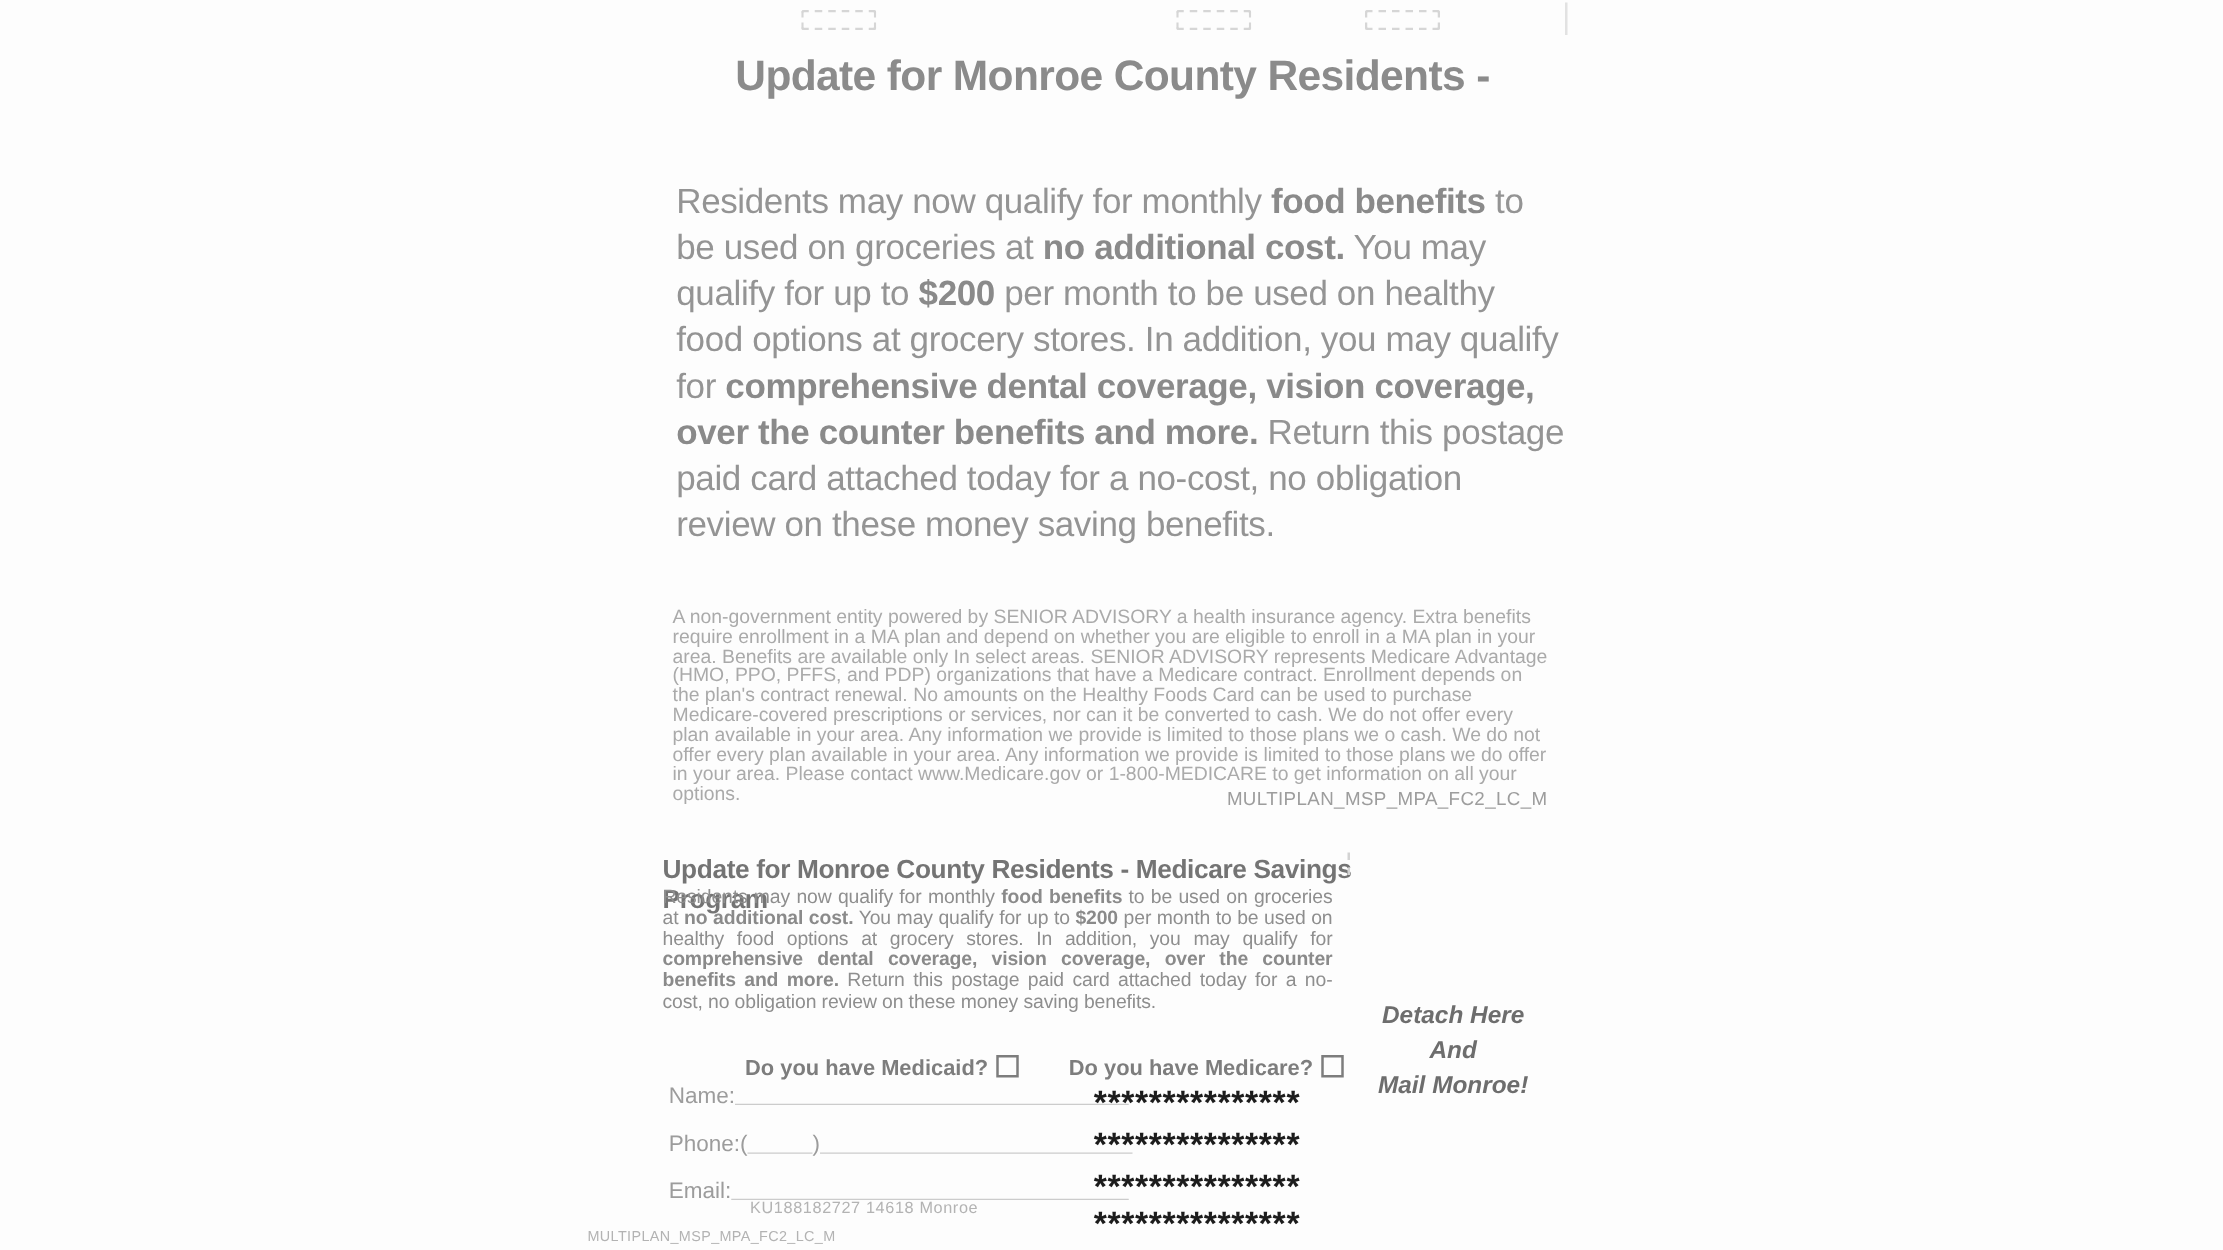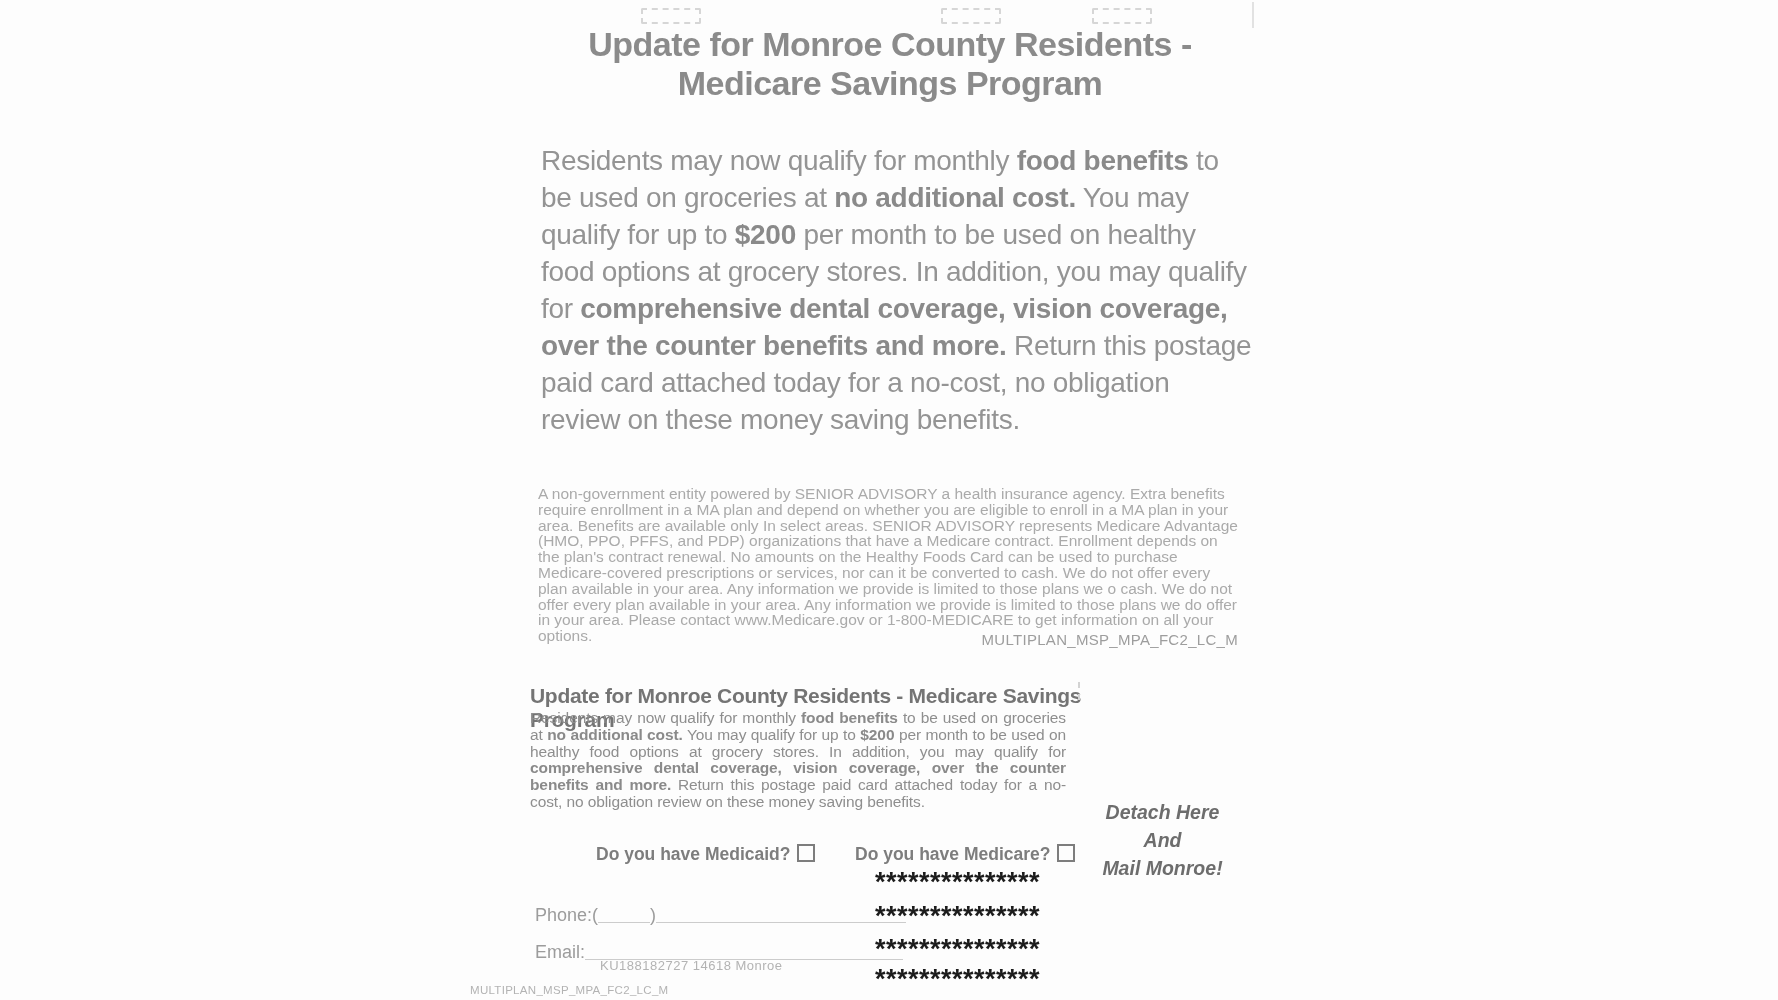--- a/index.html
+++ b/index.html
@@ -5,21 +5,21 @@
   html,body{margin:0;padding:0;background:#ffffff;}
   .page{
     position:relative;width:1778px;height:1000px;background:#fdfdfd;overflow:hidden;
     font-family:"Liberation Sans",sans-serif;
   }
   
   .reg-mark{position:absolute;top:8px;height:12px;width:56px;border:2px dashed #d6d6d6;border-radius:2px;background:transparent;}
   .reg-line{position:absolute;top:2px;width:0;height:26px;border-left:2px solid #e2e2e2;}
   
   .headline{
-    position:absolute;left:480px;top:25px;width:820px;text-align:center;
+    position:absolute;left:480px;top:42px;width:820px;text-align:center;
     color:#8b8b8b;font-weight:bold;font-size:34px;line-height:39px;letter-spacing:-0.5px;
   }
   
   .intro{
     position:absolute;left:541px;top:142px;width:715px;
     color:#949494;font-size:28px;line-height:37px;letter-spacing:-0.3px;text-align:left;
   }
   .intro .b,.card-body .b{font-weight:bold;color:#8a8a8a;}
   
   .disclaimer{
@@ -73,39 +73,41 @@
 
 <div class="page">
 
   <div class="reg-mark" style="left:641px;"></div>
   <div class="reg-mark" style="left:941px;"></div>
   <div class="reg-mark" style="left:1092px;"></div>
   <div class="reg-line" style="left:1252px;"></div>
 
   <div class="headline">
     <div>Update for Monroe County Residents -</div>
-    <div>Medicare Savings Program</div>
   </div>
 
   <div class="intro"><span>Residents may now qualify for monthly </span><span class="b">food benefits</span><span> to be used on groceries at </span><span class="b">no additional cost.</span><span> You may qualify for up to </span><span class="b">$200</span><span> per month to be used on healthy food options at grocery stores. In addition, you may qualify for </span><span class="b">comprehensive dental coverage, vision coverage, over the counter benefits and more.</span><span> Return this postage paid card attached today for a no-cost, no obligation review on these money saving benefits.</span></div>
 
   <div class="disclaimer">A non-government entity powered by SENIOR ADVISORY a health insurance agency. Extra benefits require enrollment in a MA plan and depend on whether you are eligible to enroll in a MA plan in your area. Benefits are available only In select areas. SENIOR ADVISORY represents Medicare Advantage (HMO, PPO, PFFS, and PDP) organizations that have a Medicare contract. Enrollment depends on the plan's contract renewal. No amounts on the Healthy Foods Card can be used to purchase Medicare-covered prescriptions or services, nor can it be converted to cash. We do not offer every plan available in your area. Any information we provide is limited to those plans we o cash. We do not offer every plan available in your area. Any information we provide is limited to those plans we do offer in your area. Please contact www.Medicare.gov or 1-800-MEDICARE to get information on all your options.</div>
   <div class="plan-code-top">MULTIPLAN_MSP_MPA_FC2_LC_M</div>
 
   <div class="card-heading">Update for Monroe County Residents - Medicare Savings Program</div>
   <div class="perf-tick"></div>
   <div class="card-body"><span>Residents may now qualify for monthly </span><span class="b">food benefits</span><span> to be used on groceries at </span><span class="b">no additional cost.</span><span> You may qualify for up to </span><span class="b">$200</span><span> per month to be used on healthy food options at grocery stores. In addition, you may qualify for </span><span class="b">comprehensive dental coverage, vision coverage, over the counter benefits and more.</span><span> Return this postage paid card attached today for a no-cost, no obligation review on these money saving benefits.</span></div>
 
   <div class="question q-medicaid">
     <span>Do you have Medicaid?</span><span class="checkbox"></span>
   </div>
   <div class="question q-medicare">
     <span>Do you have Medicare?</span><span class="checkbox"></span>
   </div>
 
+  <div class="field-row f-name">
+    <span>Name:</span><span class="field-line line-name"></span>
+  </div>
   <div class="field-row f-email">
     <span>Email:</span><span class="field-line line-email"></span>
   </div>
   <div class="field-row f-phone">
     <span>Phone:(</span><span class="field-line line-phone-inner"></span><span>)</span><span class="field-line line-phone"></span>
   </div>
 
   <div class="tracking-code">KU188182727  14618  Monroe</div>
   <div class="plan-code-bottom">MULTIPLAN_MSP_MPA_FC2_LC_M</div>
 

